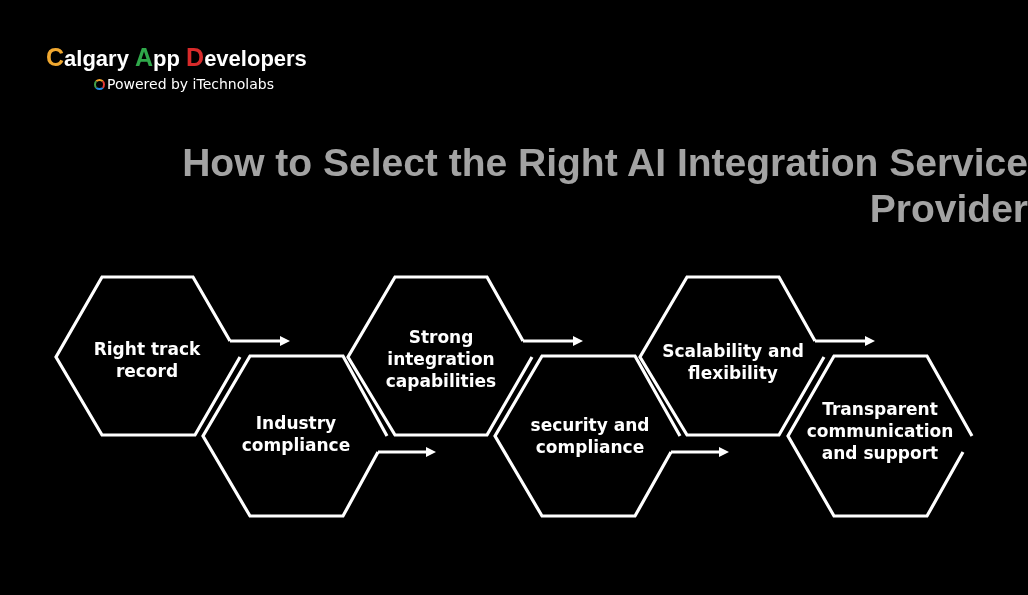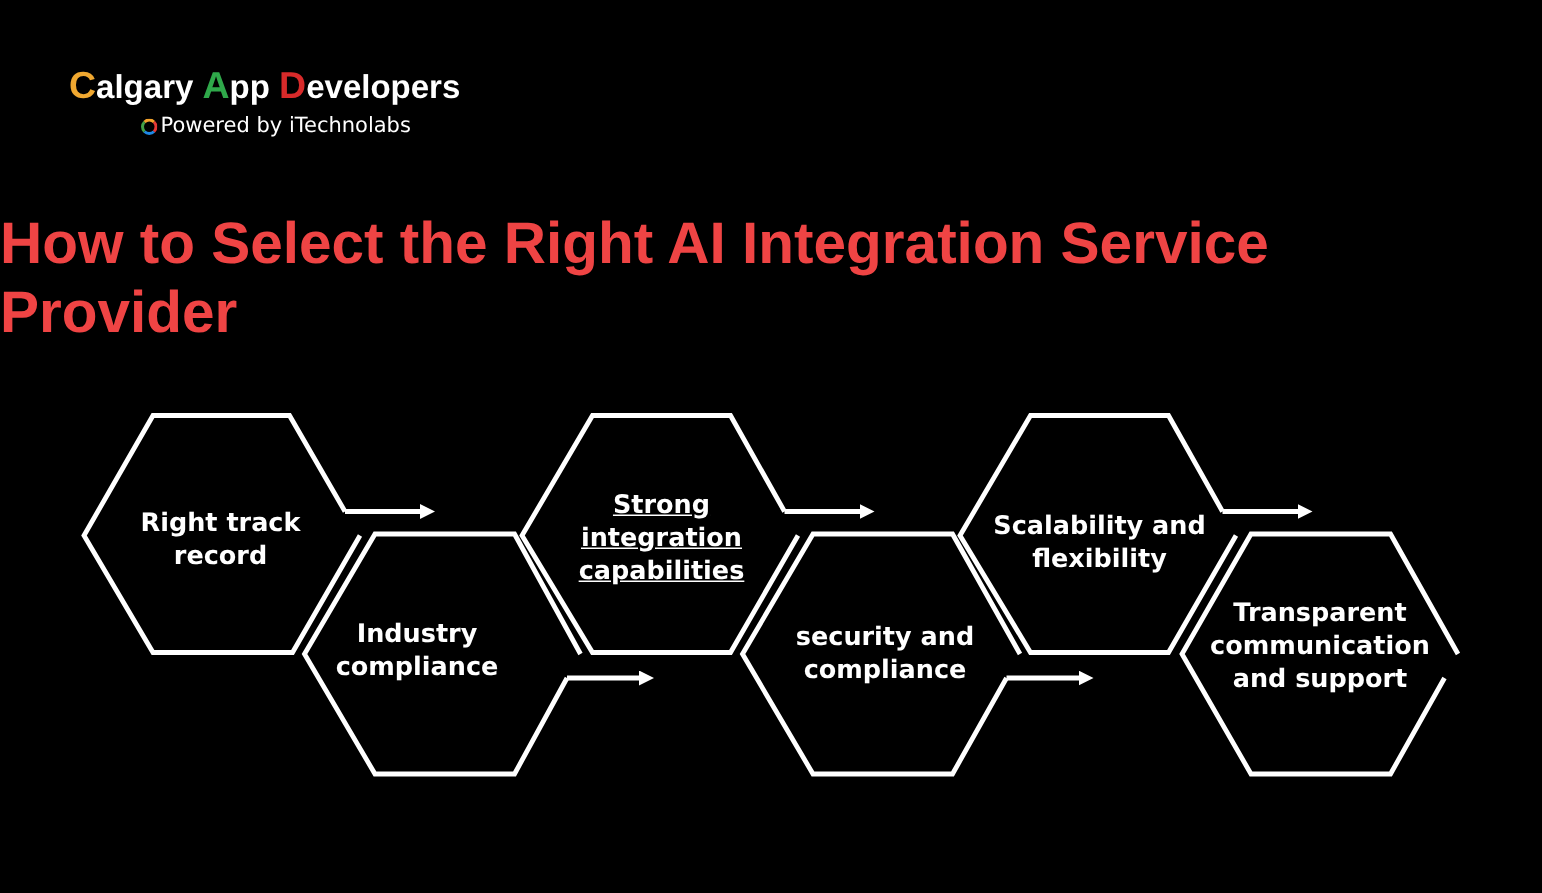--- a/index.html
+++ b/index.html
@@ -60,26 +60,26 @@
     border-radius: 50%;
     border: 2px solid;
     border-color: #f3a22c #e53935 #1e88e5 #43a047;
     box-sizing: border-box;
   }
   .title {
     position: absolute;
     left: 0;
     top: 140px;
     width: 1028px;
-    text-align: left;
+    text-align: right;
     font-family: "Liberation Sans", sans-serif;
     font-weight: bold;
     font-size: 39px;
     line-height: 46px;
-    color: #ef4444;
+    color: #a3a3a3;
   }
   .title span { display: block; }
   svg.diagram {
     position: absolute;
     left: 0;
     top: 0;
   }
   .hex-label {
     position: absolute;
     width: 160px;
@@ -136,26 +136,26 @@
 
     <path d="M972,436 L927,356 L834,356 L788,436 L834,516 L927,516 L963,452"></path>
   </g>
 </svg>
 
 <div class="hex-label" style="left:147px; top:360px;">
   <span>Right track</span>
   <span>record</span>
 </div>
 
-<div class="hex-label" style="left:278px; top:434px;">
+<div class="hex-label" style="left:296px; top:434px;">
   <span>Industry</span>
   <span>compliance</span>
 </div>
 
-<div class="hex-label" style="left:441px; top:359px;text-decoration:underline;">
+<div class="hex-label" style="left:441px; top:359px;">
   <span>Strong</span>
   <span>integration</span>
   <span>capabilities</span>
 </div>
 
 <div class="hex-label" style="left:590px; top:436px;">
   <span>security and</span>
   <span>compliance</span>
 </div>
 

